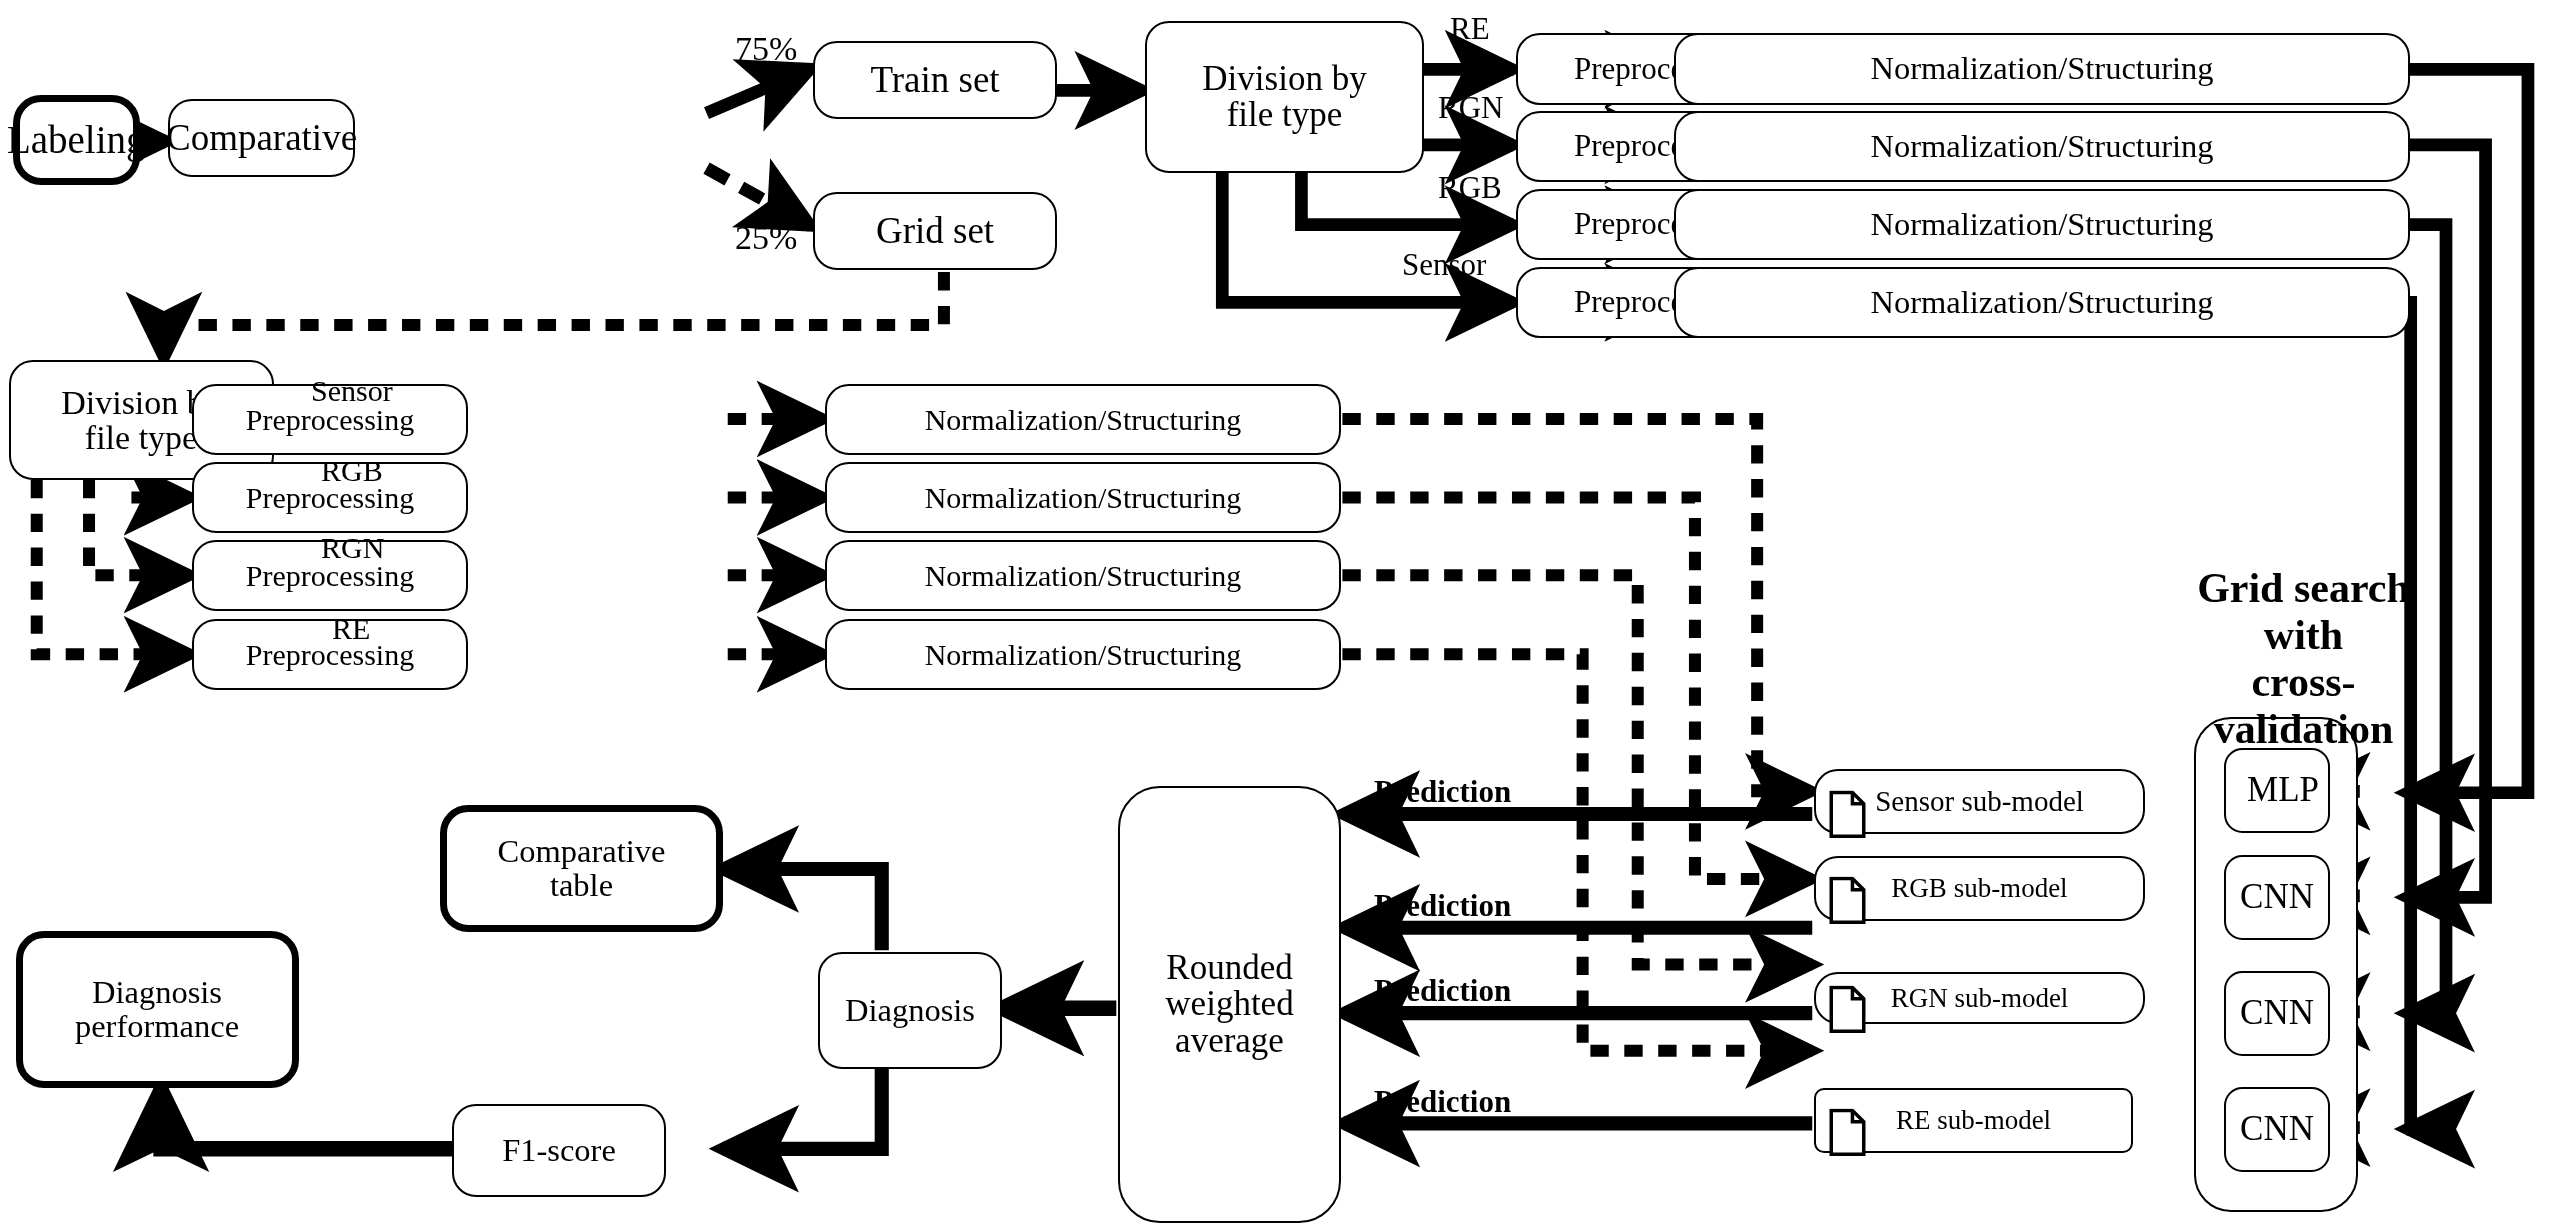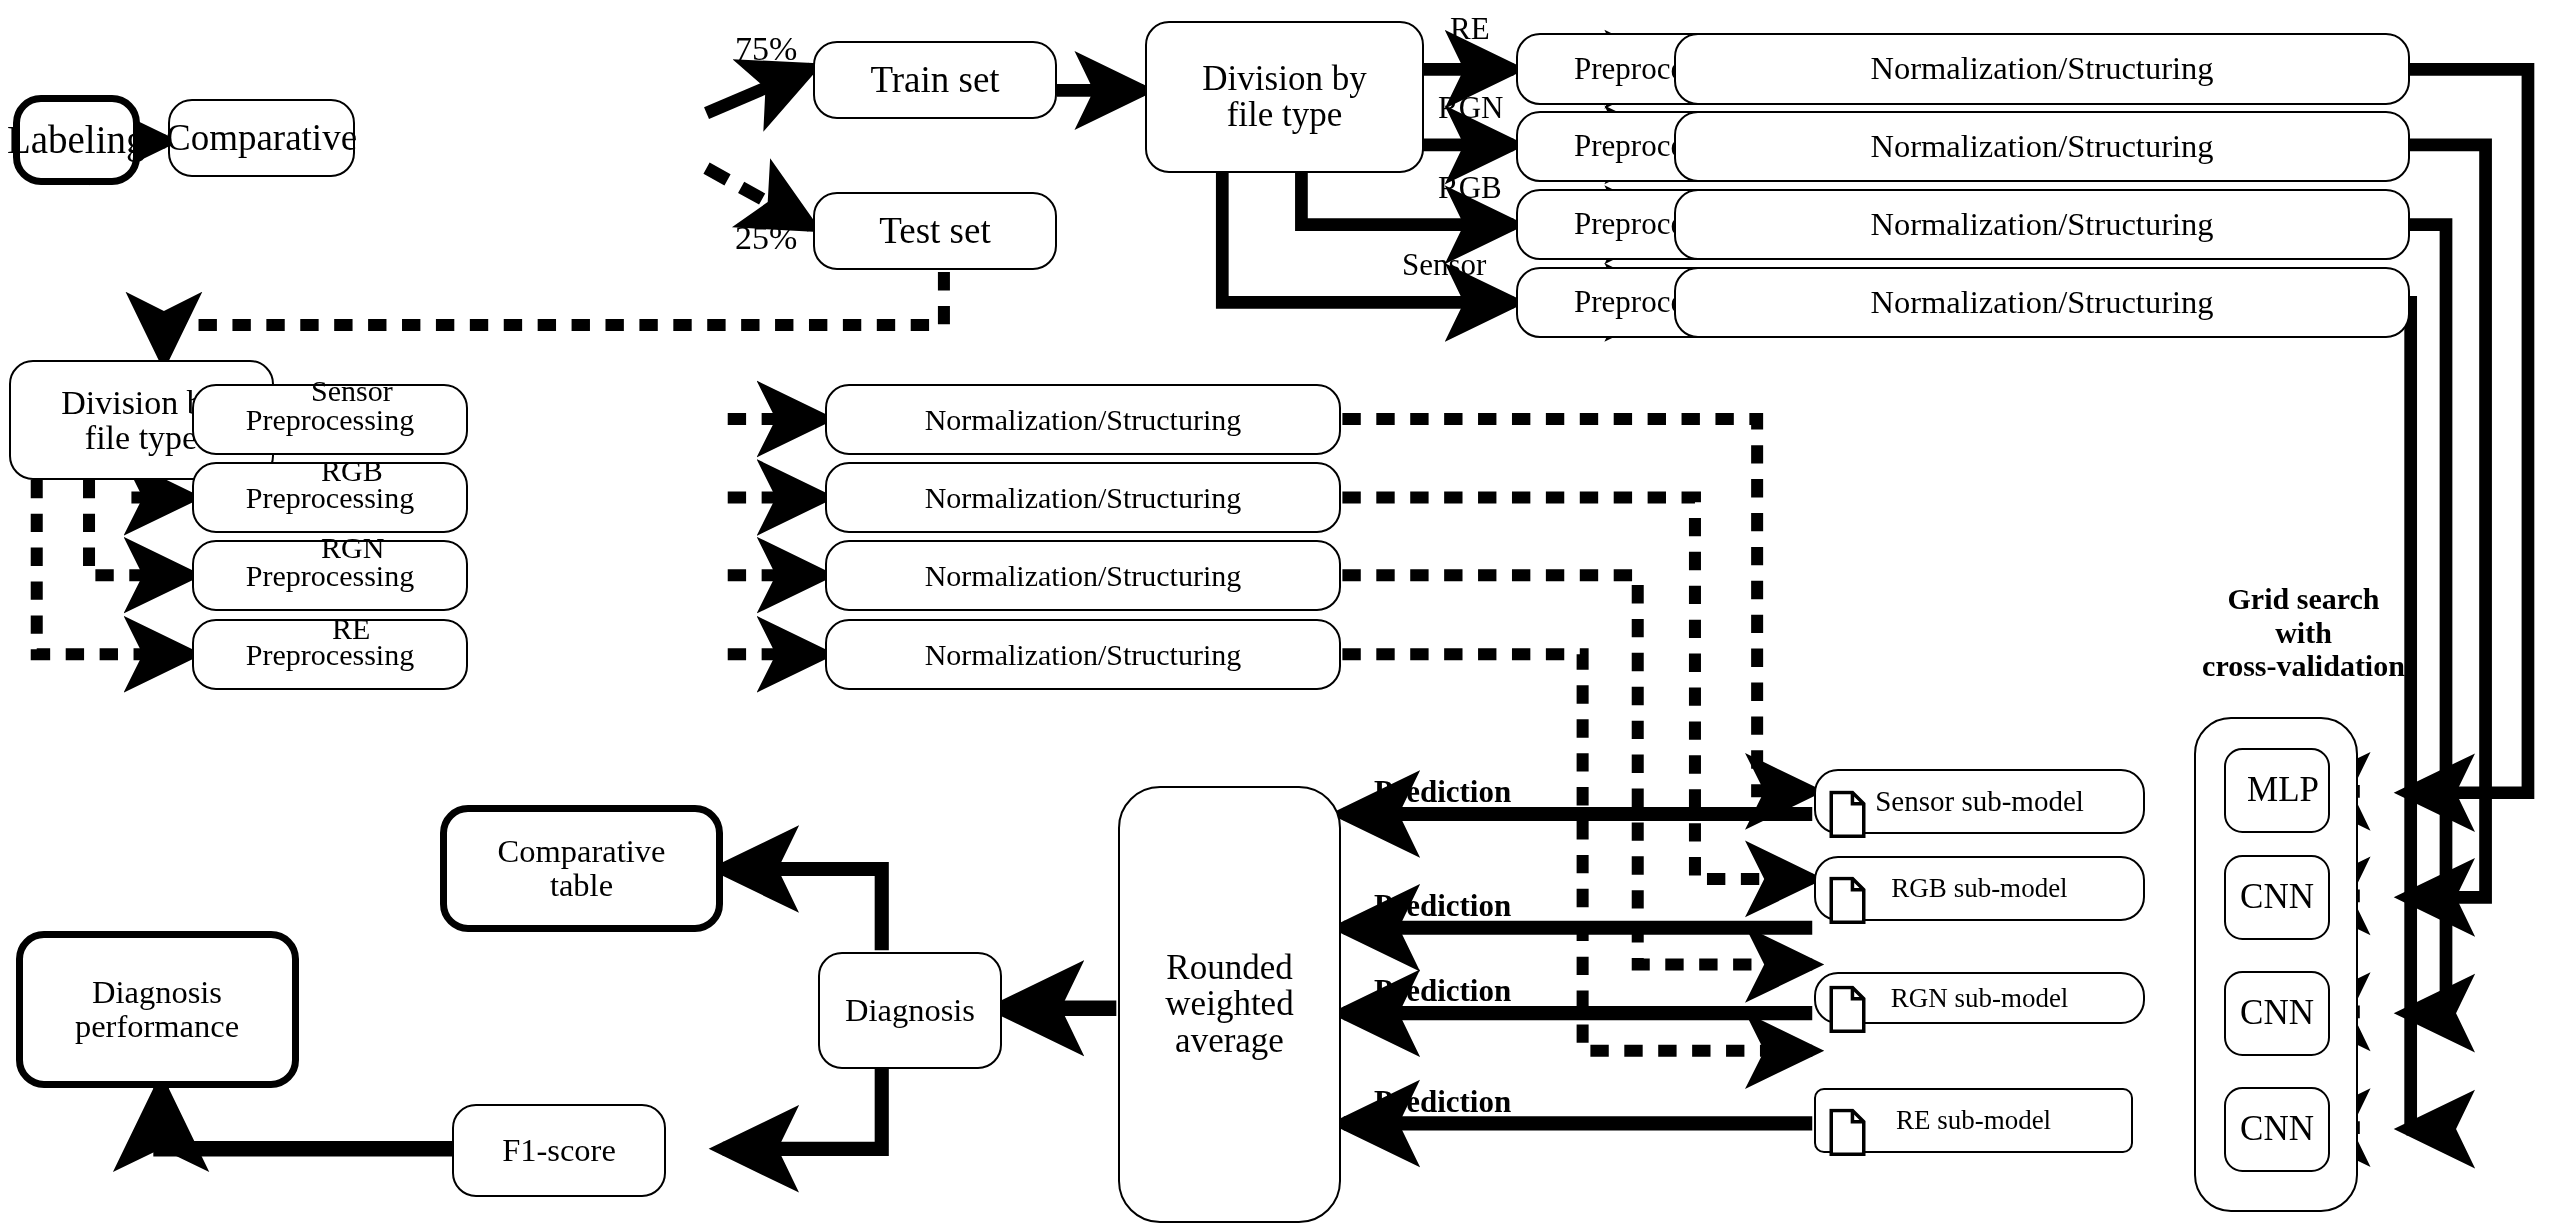--- a/index.html
+++ b/index.html
@@ -130,21 +130,21 @@
   </svg>
 
   <div class="node thick" style="left:12.7px;top:95px;width:127px;height:90px;font-size:39px;">Labeling</div>
 
   <div class="node" style="left:168px;top:99px;width:187px;height:78px;font-size:37px;">Comparative</div>
 
   <div class="label" style="left:735px;top:30px;font-size:34px;">75%</div>
   <div class="label" style="left:735px;top:219px;font-size:34px;">25%</div>
 
   <div class="node" style="left:813px;top:41px;width:244px;height:78px;font-size:37px;">Train set</div>
-  <div class="node" style="left:813px;top:192px;width:244px;height:78px;font-size:37px;">Test set</div>
+  <div class="node" style="left:813px;top:192px;width:244px;height:78px;font-size:37px;">Grid set</div>
 
   <div class="node" style="left:1145px;top:21px;width:279px;height:152px;font-size:35px;">Division by
 file type</div>
 
   <div class="label" style="left:1450px;top:11.3px;font-size:31px;">RE</div>
   <div class="label" style="left:1438px;top:90px;font-size:31px;">RGN</div>
   <div class="label" style="left:1438px;top:170px;font-size:31px;">RGB</div>
   <div class="label" style="left:1402px;top:247px;font-size:31px;">Sensor</div>
 
   <div class="node" style="left:1516px;top:33px;width:290px;height:72px;font-size:31px;">Preprocessing</div>
@@ -168,21 +168,21 @@
   <div class="node" style="left:192px;top:384px;width:276px;height:71px;font-size:30px;">Preprocessing</div>
   <div class="node" style="left:192px;top:462px;width:276px;height:71px;font-size:30px;">Preprocessing</div>
   <div class="node" style="left:192px;top:540px;width:276px;height:71px;font-size:30px;">Preprocessing</div>
   <div class="node" style="left:192px;top:619px;width:276px;height:71px;font-size:30px;">Preprocessing</div>
 
   <div class="node" style="left:825px;top:384px;width:516px;height:71px;font-size:30px;">Normalization/Structuring</div>
   <div class="node" style="left:825px;top:462px;width:516px;height:71px;font-size:30px;">Normalization/Structuring</div>
   <div class="node" style="left:825px;top:540px;width:516px;height:71px;font-size:30px;">Normalization/Structuring</div>
   <div class="node" style="left:825px;top:619px;width:516px;height:71px;font-size:30px;">Normalization/Structuring</div>
 
-  <div class="label gs" style="left:2162px;top:582px;width:283px;font-size:30px;">Grid search
+  <div class="label gs" style="left:2162px;top:565px;width:283px;font-size:42px;">Grid search
 with
 cross-validation</div>
 
   <div class="node" style="left:2194px;top:717px;width:164px;height:495px;border-radius:37px;"></div>
 
   <div class="node small-r" style="left:2224px;top:748px;width:106px;height:85px;font-size:35px;z-index:4;padding-left:12px;">MLP</div>
   <div class="node small-r" style="left:2224px;top:855px;width:106px;height:85px;font-size:35px;z-index:4;">CNN</div>
   <div class="node small-r" style="left:2224px;top:971px;width:106px;height:85px;font-size:35px;z-index:4;">CNN</div>
   <div class="node small-r" style="left:2224px;top:1087px;width:106px;height:85px;font-size:35px;z-index:4;">CNN</div>
 

